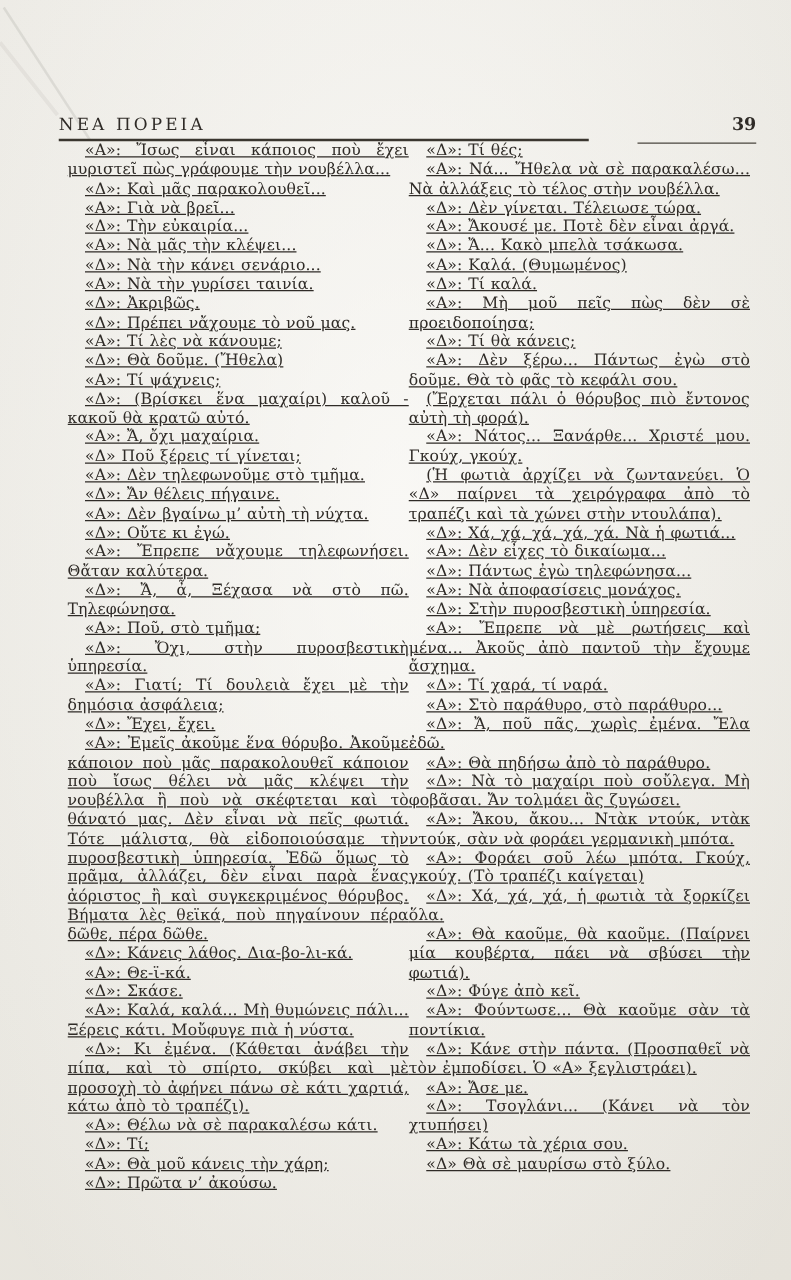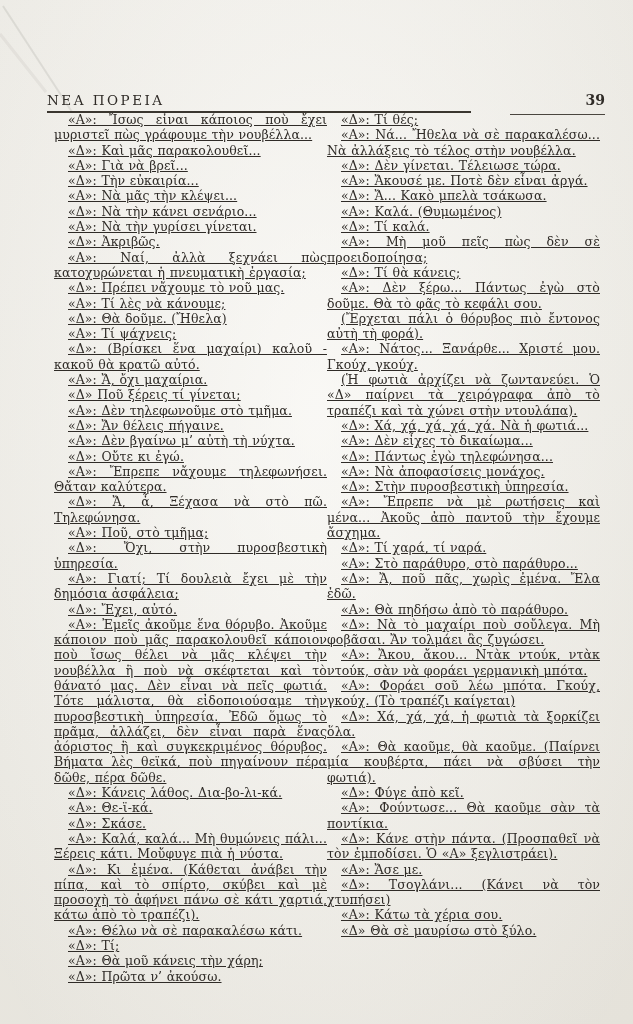--- a/index.html
+++ b/index.html
@@ -118,25 +118,24 @@
         <p>«Δ»: Καὶ μᾶς παρακολουθεῖ...</p>
 
         <p>«Α»: Γιὰ νὰ βρεῖ...</p>
 
         <p>«Δ»: Τὴν εὐκαιρία...</p>
 
         <p>«Α»: Νὰ μᾶς τὴν κλέψει...</p>
 
         <p>«Δ»: Νὰ τὴν κάνει σενάριο...</p>
 
-        <p>«Α»: Νὰ τὴν γυρίσει γίνεται.</p>
+        <p>«Α»: Νὰ τὴν γυρίσει ταινία.</p>
 
         <p>«Δ»: Ἀκριβῶς.</p>
 
-        <p>«Α»: Ναί, ἀλλὰ ξεχνάει πὼς κατοχυρώνεται ἡ πνευματικὴ ἐργασία;</p>
 
         <p>«Δ»: Πρέπει νἄχουμε τὸ νοῦ μας.</p>
 
         <p>«Α»: Τί λὲς νὰ κάνουμε;</p>
 
         <p>«Δ»: Θὰ δοῦμε. (Ἤθελα)</p>
 
         <p>«Α»: Τί ψάχνεις;</p>
 
         <p>«Δ»: (Βρίσκει ἕνα μαχαίρι) καλοῦ - κακοῦ θὰ κρατῶ αὐτό.</p>
@@ -156,21 +155,21 @@
         <p>«Α»: Ἔπρεπε νἄχουμε τηλεφωνήσει. Θἄταν καλύτερα.</p>
 
         <p>«Δ»: Ἄ, ἆ, Ξέχασα νὰ στὸ πῶ. Τηλεφώνησα.</p>
 
         <p>«Α»: Ποῦ, στὸ τμῆμα;</p>
 
         <p>«Δ»: Ὄχι, στὴν πυροσβεστικὴ ὑπηρεσία.</p>
 
         <p>«Α»: Γιατί; Τί δουλειὰ ἔχει μὲ τὴν δημόσια ἀσφάλεια;</p>
 
-        <p>«Δ»: Ἔχει, αὐτό.</p>
+        <p>«Δ»: Ἔχει, ἔχει.</p>
 
         <p>«Α»: Ἐμεῖς ἀκοῦμε ἕνα θόρυβο. Ἀκοῦμε κάποιον ποὺ μᾶς παρακολουθεῖ κάποιον ποὺ ἴσως θέλει νὰ μᾶς κλέψει τὴν νουβέλλα ἢ ποὺ νὰ σκέφτεται καὶ τὸ θάνατό μας. Δὲν εἶναι νὰ πεῖς φωτιά. Τότε μάλιστα, θὰ εἰδοποιούσαμε τὴν πυροσβεστικὴ ὑπηρεσία. Ἐδῶ ὅμως τὸ πρᾶμα, ἀλλάζει, δὲν εἶναι παρὰ ἕνας ἀόριστος ἢ καὶ συγκεκριμένος θόρυβος. Βήματα λὲς θεϊκά, ποὺ πηγαίνουν πέρα δῶθε, πέρα δῶθε.</p>
 
         <p>«Δ»: Κάνεις λάθος. Δια-βο-λι-κά.</p>
 
         <p>«Α»: Θε-ϊ-κά.</p>
 
         <p>«Δ»: Σκάσε.</p>
 
         <p>«Α»: Καλά, καλά... Μὴ θυμώνεις πάλι... Ξέρεις κάτι. Μοὔφυγε πιὰ ἡ νύστα.</p>

